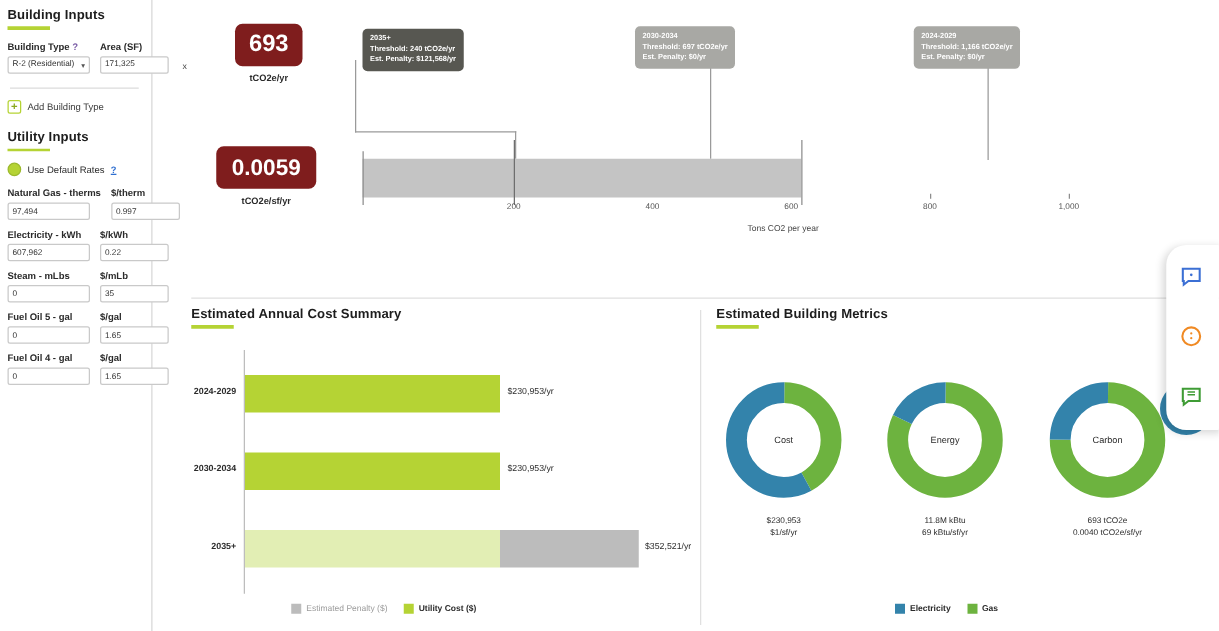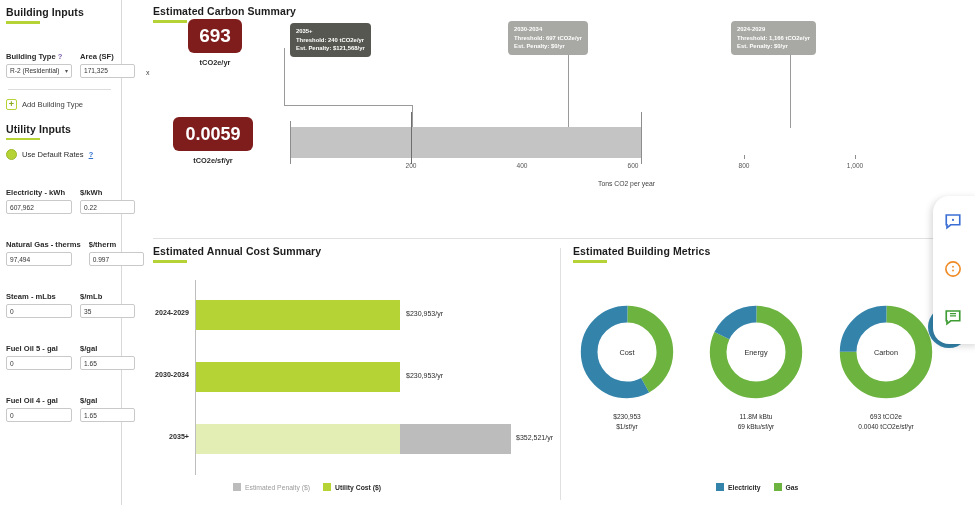--- a/index.html
+++ b/index.html
@@ -15,21 +15,21 @@
   
   .sidebar {
     position: absolute; left: 0; top: 0; width: 122px; height: 505px;
     background: #fff; border-right: 1px solid #d8d8d8;
     padding: 6px 8px 0 6px;
   }
   .sec-title { font-size: 10.5px; font-weight: bold; letter-spacing: .1px; color: #1d1d1d; }
   .sec-rule { width: 34px; height: 2.5px; background: #b5d334; margin: 3px 0 9px 0; }
   .field-row { display: flex; gap: 8px; align-items: flex-end; }
   .field { display: flex; flex-direction: column; }
-  .flabel { font-size: 7.6px; font-weight: bold; color: #2b2b2b; margin-bottom: 3px; white-space: nowrap; margin-top: 19px; }
+  .flabel { font-size: 7.6px; font-weight: bold; color: #2b2b2b; margin-bottom: 3px; white-space: nowrap; }
   .qmark { color: #7b5ea7; font-weight: bold; }
   .help-link { color: #2f6fd0; font-weight: bold; text-decoration: underline; }
   .sel, .inp {
     height: 14px; border: 1px solid #c9c9c9; border-radius: 2px;
     background: #fff; font-size: 6.6px; color: #333;
     padding: 0 3px; display: flex; align-items: center;
     font-family: "Liberation Sans", sans-serif;
   }
   .sel { width: 66px; justify-content: space-between; }
   .sel .caret { font-size: 6px; color: #555; }
@@ -161,87 +161,83 @@
     <div class="toggle-row">
       <div class="toggle-knob"></div>
       <div class="toggle-label">Use Default Rates</div>
       <span class="help-link" style="font-size:7.4px">?</span>
     </div>
 
     <div id="utility-list">
         <div class="util-field">
           <div class="util-grid">
             <div class="util-col">
+              <div class="flabel">Natural Gas - therms</div>
+              <div class="inp inp-w1">97,494</div>
+            </div>
+            <div class="util-col">
+              <div class="flabel">$/therm</div>
+              <div class="inp inp-w2">0.997</div>
+            </div>
+          </div>
+        </div>
+        <div class="util-field">
+          <div class="util-grid">
+            <div class="util-col">
               <div class="flabel">Electricity - kWh</div>
               <div class="inp inp-w1">607,962</div>
             </div>
             <div class="util-col">
               <div class="flabel">$/kWh</div>
               <div class="inp inp-w2">0.22</div>
             </div>
           </div>
         </div>
         <div class="util-field">
           <div class="util-grid">
             <div class="util-col">
-              <div class="flabel">Natural Gas - therms</div>
-              <div class="inp inp-w1">97,494</div>
-            </div>
-            <div class="util-col">
-              <div class="flabel">$/therm</div>
-              <div class="inp inp-w2">0.997</div>
+              <div class="flabel">Steam - mLbs</div>
+              <div class="inp inp-w1">0</div>
+            </div>
+            <div class="util-col">
+              <div class="flabel">$/mLb</div>
+              <div class="inp inp-w2">35</div>
             </div>
           </div>
         </div>
         <div class="util-field">
           <div class="util-grid">
             <div class="util-col">
-              <div class="flabel">Steam - mLbs</div>
+              <div class="flabel">Fuel Oil 5 - gal</div>
               <div class="inp inp-w1">0</div>
             </div>
             <div class="util-col">
-              <div class="flabel">$/mLb</div>
-              <div class="inp inp-w2">35</div>
+              <div class="flabel">$/gal</div>
+              <div class="inp inp-w2">1.65</div>
             </div>
           </div>
         </div>
         <div class="util-field">
           <div class="util-grid">
             <div class="util-col">
-              <div class="flabel">Fuel Oil 5 - gal</div>
+              <div class="flabel">Fuel Oil 4 - gal</div>
               <div class="inp inp-w1">0</div>
             </div>
             <div class="util-col">
               <div class="flabel">$/gal</div>
               <div class="inp inp-w2">1.65</div>
             </div>
           </div>
         </div>
-        <div class="util-field">
-          <div class="util-grid">
-            <div class="util-col">
-              <div class="flabel">Fuel Oil 4 - gal</div>
-              <div class="inp inp-w1">0</div>
-            </div>
-            <div class="util-col">
-              <div class="flabel">$/gal</div>
-              <div class="inp inp-w2">1.65</div>
-            </div>
-          </div>
-        </div>
       </div>
   </div>
 
   <div class="main">
 
     <div class="carbon-panel">
-      <div class="panel-title-wrap">
-        <div class="sec-title">Estimated Carbon Summary</div>
-        <div class="sec-rule"></div>
-      </div>
 
       <div style="position:absolute;left:45px;top:19px;">
         <div class="big-badge" style="width:54px;height:34px;font-size:19px;">693</div>
         <div class="badge-cap">tCO2e/yr</div>
       </div>
 
       <div style="position:absolute;left:30px;top:117px;">
         <div class="big-badge" style="width:80px;height:34px;font-size:18px;">0.0059</div>
         <div class="badge-cap">tCO2e/sf/yr</div>
       </div>

